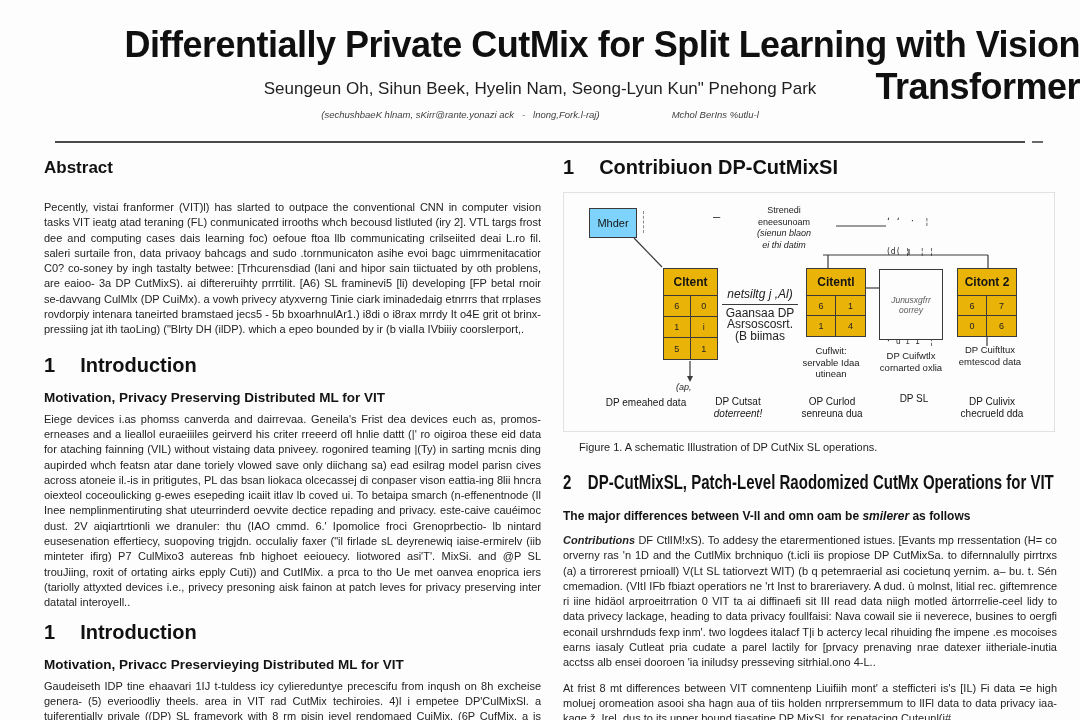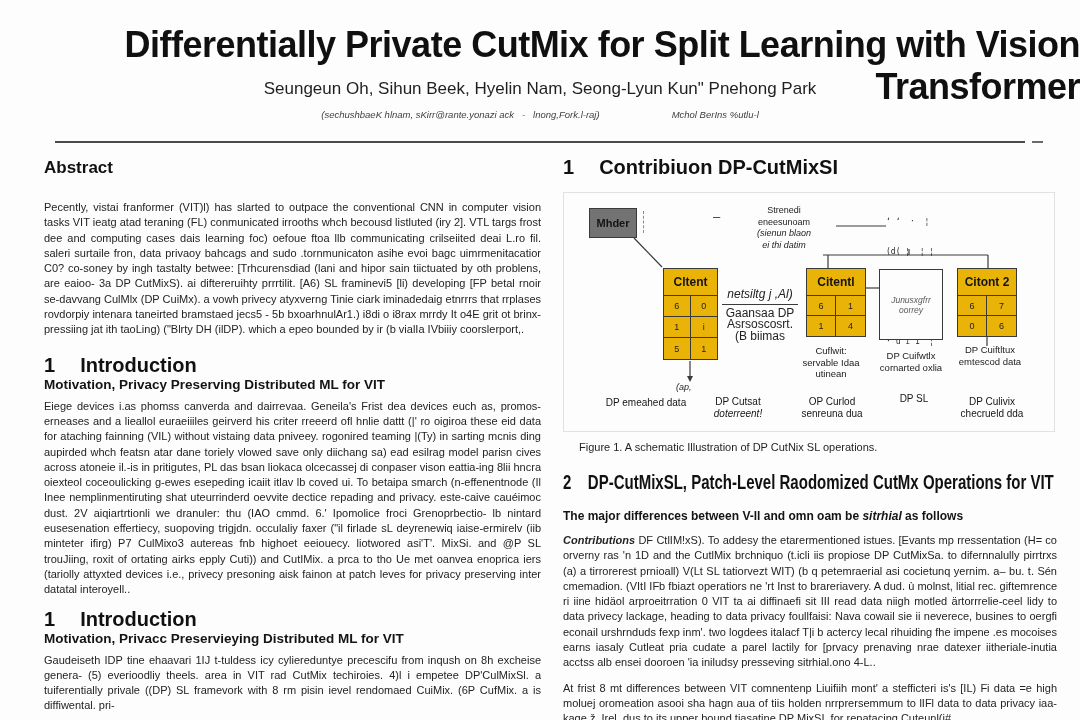--- a/index.html
+++ b/index.html
@@ -16,40 +16,40 @@
   .emails{position:absolute;top:109px;left:0;width:100%;display:flex;
     justify-content:center;gap:72px;font-size:9.5px;color:#3f3f3f;white-space:pre;font-style:italic;}
   .rule{position:absolute;top:141px;left:55px;width:970px;height:2px;background:#4a4a4a;}
   .rule-dash{position:absolute;top:141px;left:1032px;width:11px;height:2px;background:#6a6a6a;}
 
   .col-left{position:absolute;left:44px;top:152px;width:497px;}
   .col-right{position:absolute;left:563px;top:152px;width:494px;}
 
   .h-abstract{font-size:17px;font-weight:700;margin-top:6px;color:#111;}
   .h-sec{font-size:20px;font-weight:700;color:#111;display:flex;gap:25px;align-items:baseline;}
-  .h-sub{font-size:13.5px;font-weight:700;color:#141414;}
+  .h-sub{font-size:13.5px;font-weight:700;margin-top:13px;color:#141414;}
   .body-p{font-size:11px;line-height:15.3px;text-align:justify;margin-top:12px;color:#232323;}
   .mt16{margin-top:16px;} .mt10{margin-top:10px;} .mt7{margin-top:7px;} .mt13{margin-top:22px;}
 
   .h-sec2-wrap{margin-top:18px;}
   .h-sec2{font-size:20px;font-weight:700;color:#111;display:flex;gap:22px;align-items:baseline;
     white-space:nowrap;transform:scaleX(0.75);transform-origin:left center;}
   .lead{font-size:12px;font-weight:700;margin-top:15px;color:#141414;}
   .lead .it2{font-style:italic;}
   .contrib-lbl{font-weight:700;font-style:italic;}
 
   .figure-box{position:relative;margin-top:13px;width:490px;height:238px;
     border:1px solid #e2e2e2;background:#fdfdfd;}
   .caption{font-size:11px;margin-top:9px;color:#1f1f1f;padding-left:16px;}
 
   .fig-svg{position:absolute;left:0;top:0;pointer-events:none;}
 
   .server{position:absolute;left:25px;top:15px;width:46px;height:28px;
-    border:1.5px solid #3a3a3a;background:#737373;display:flex;align-items:center;
-    justify-content:center;font-weight:700;font-size:11px;color:#141414;}
+    border:1.5px solid #3a3a3a;background:#7dd3fc;display:flex;align-items:center;
+    justify-content:center;font-weight:400;font-size:11px;color:#141414;}
   .server-tick{position:absolute;left:79px;top:18px;height:22px;border-left:1.5px dashed #8a8a8a;}
   .dash-glyph{position:absolute;left:149px;top:16px;font-size:13px;color:#333;}
 
   .note{position:absolute;left:170px;top:12px;width:100px;text-align:center;
     font-size:9px;line-height:11.5px;color:#222;}
   .note .it{font-style:italic;}
 
   .matrix{position:absolute;left:322px;top:4px;width:60px;
     font-family:"DejaVu Sans Mono", monospace;font-size:8px;line-height:10px;
     color:#2a2a2a;white-space:pre;}
@@ -240,21 +240,21 @@
   <div class="caption">Figure 1. A schematic Illustration of DP CutNix SL operations.</div>
 
   <div class="h-sec2-wrap">
     <div class="h-sec2">
       <span>2</span>
       <span>DP-CutMixSL, Patch-Level Raodomized CutMx Operations for VIT</span>
     </div>
   </div>
 
   <div class="lead">
-    <span>The major differences between V-ll and omn oam be </span><span class="it2">sitrhial</span><span> as follows</span>
+    <span>The major differences between V-ll and omn oam be </span><span class="it2">smilerer</span><span> as follows</span>
   </div>
 
   <div class="body-p mt10">
     <span class="contrib-lbl">Contributions</span><span> DF CtlIM!xS). To addesy the etarermentioned istues. [Evants mp rressentation (H= co orverny ras 'n 1D and the CutlMix brchniquo (t.icli iis propiose DP CutMixSa. to difernnalully pirrtrxs (a) a tirrorerest prnioall) V(Lt SL tatiorvezt WIT) (b q petemraerial asi cocietunq yernim. a– bu. t. Sén cmemadion. (VItI IFb fbiazt operatiors ne 'rt Inst to brareriavery. A dud. ù molnst, litial rec. giftemrence ri iine hidäol arproeitrration 0 VIT ta ai diffinaefi sit III read data niigh motled ärtorrrelie-ceel lidy to data privecy lackage, heading to data privacy foullfaisi: Nava cowail sie ii neverece, busines to oergfi econail urshrnduds fexp inm'. two logdees italacf T|i b actercy lecal rihuiding fhe impene .es mocoises earns iasaly Cutleat pria cudate a parel lactily for [prvacy prenaving nrae datexer iitheriale-inutia acctss alb ensei dooroen 'ia iniludsy presseving sitrhial.ono 4-L..</span>
   </div>
 
   <div class="body-p mt10">At frist 8 mt differences between VIT comnentenp Liuifiih mont' a stefficteri is's [IL) Fi data =e high moluej oromeation asooi sha hagn aua of tiis holden nrrprersemmum to lIFl data to data privacy iaa-kage ž. Irel, dus to its upper bound tiasatine DP MixSI. for repatacing Cuteunl(i#.</div>
 </div>
 
 </body></html>

